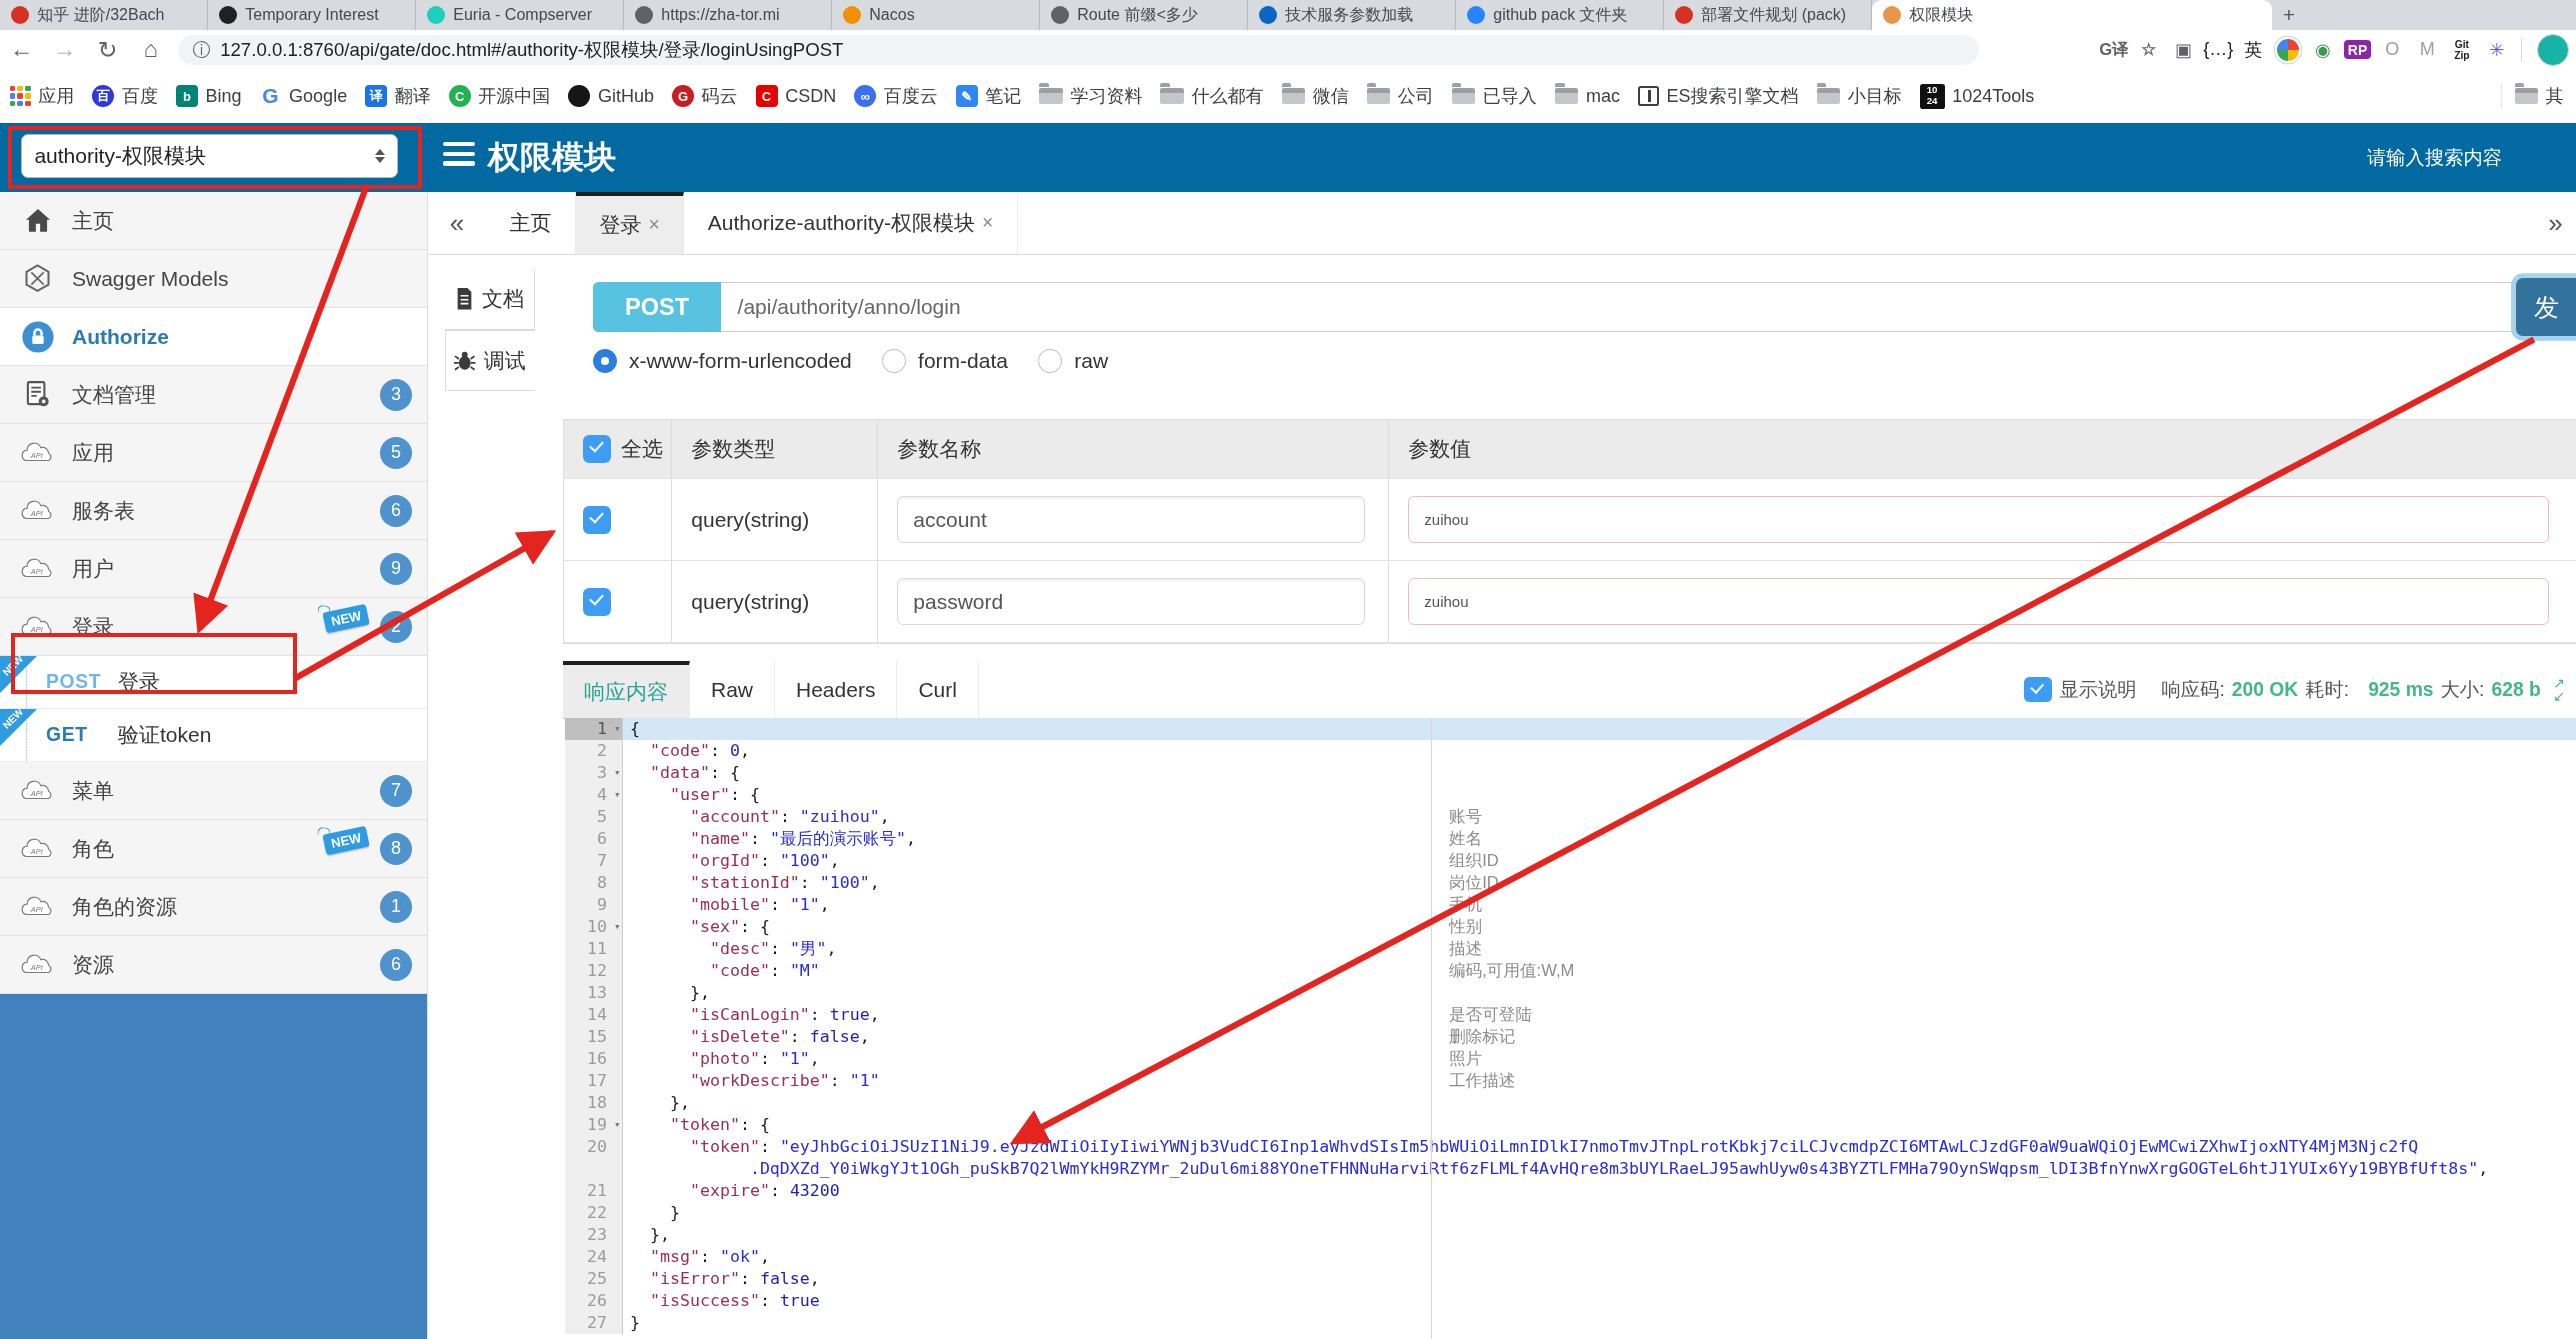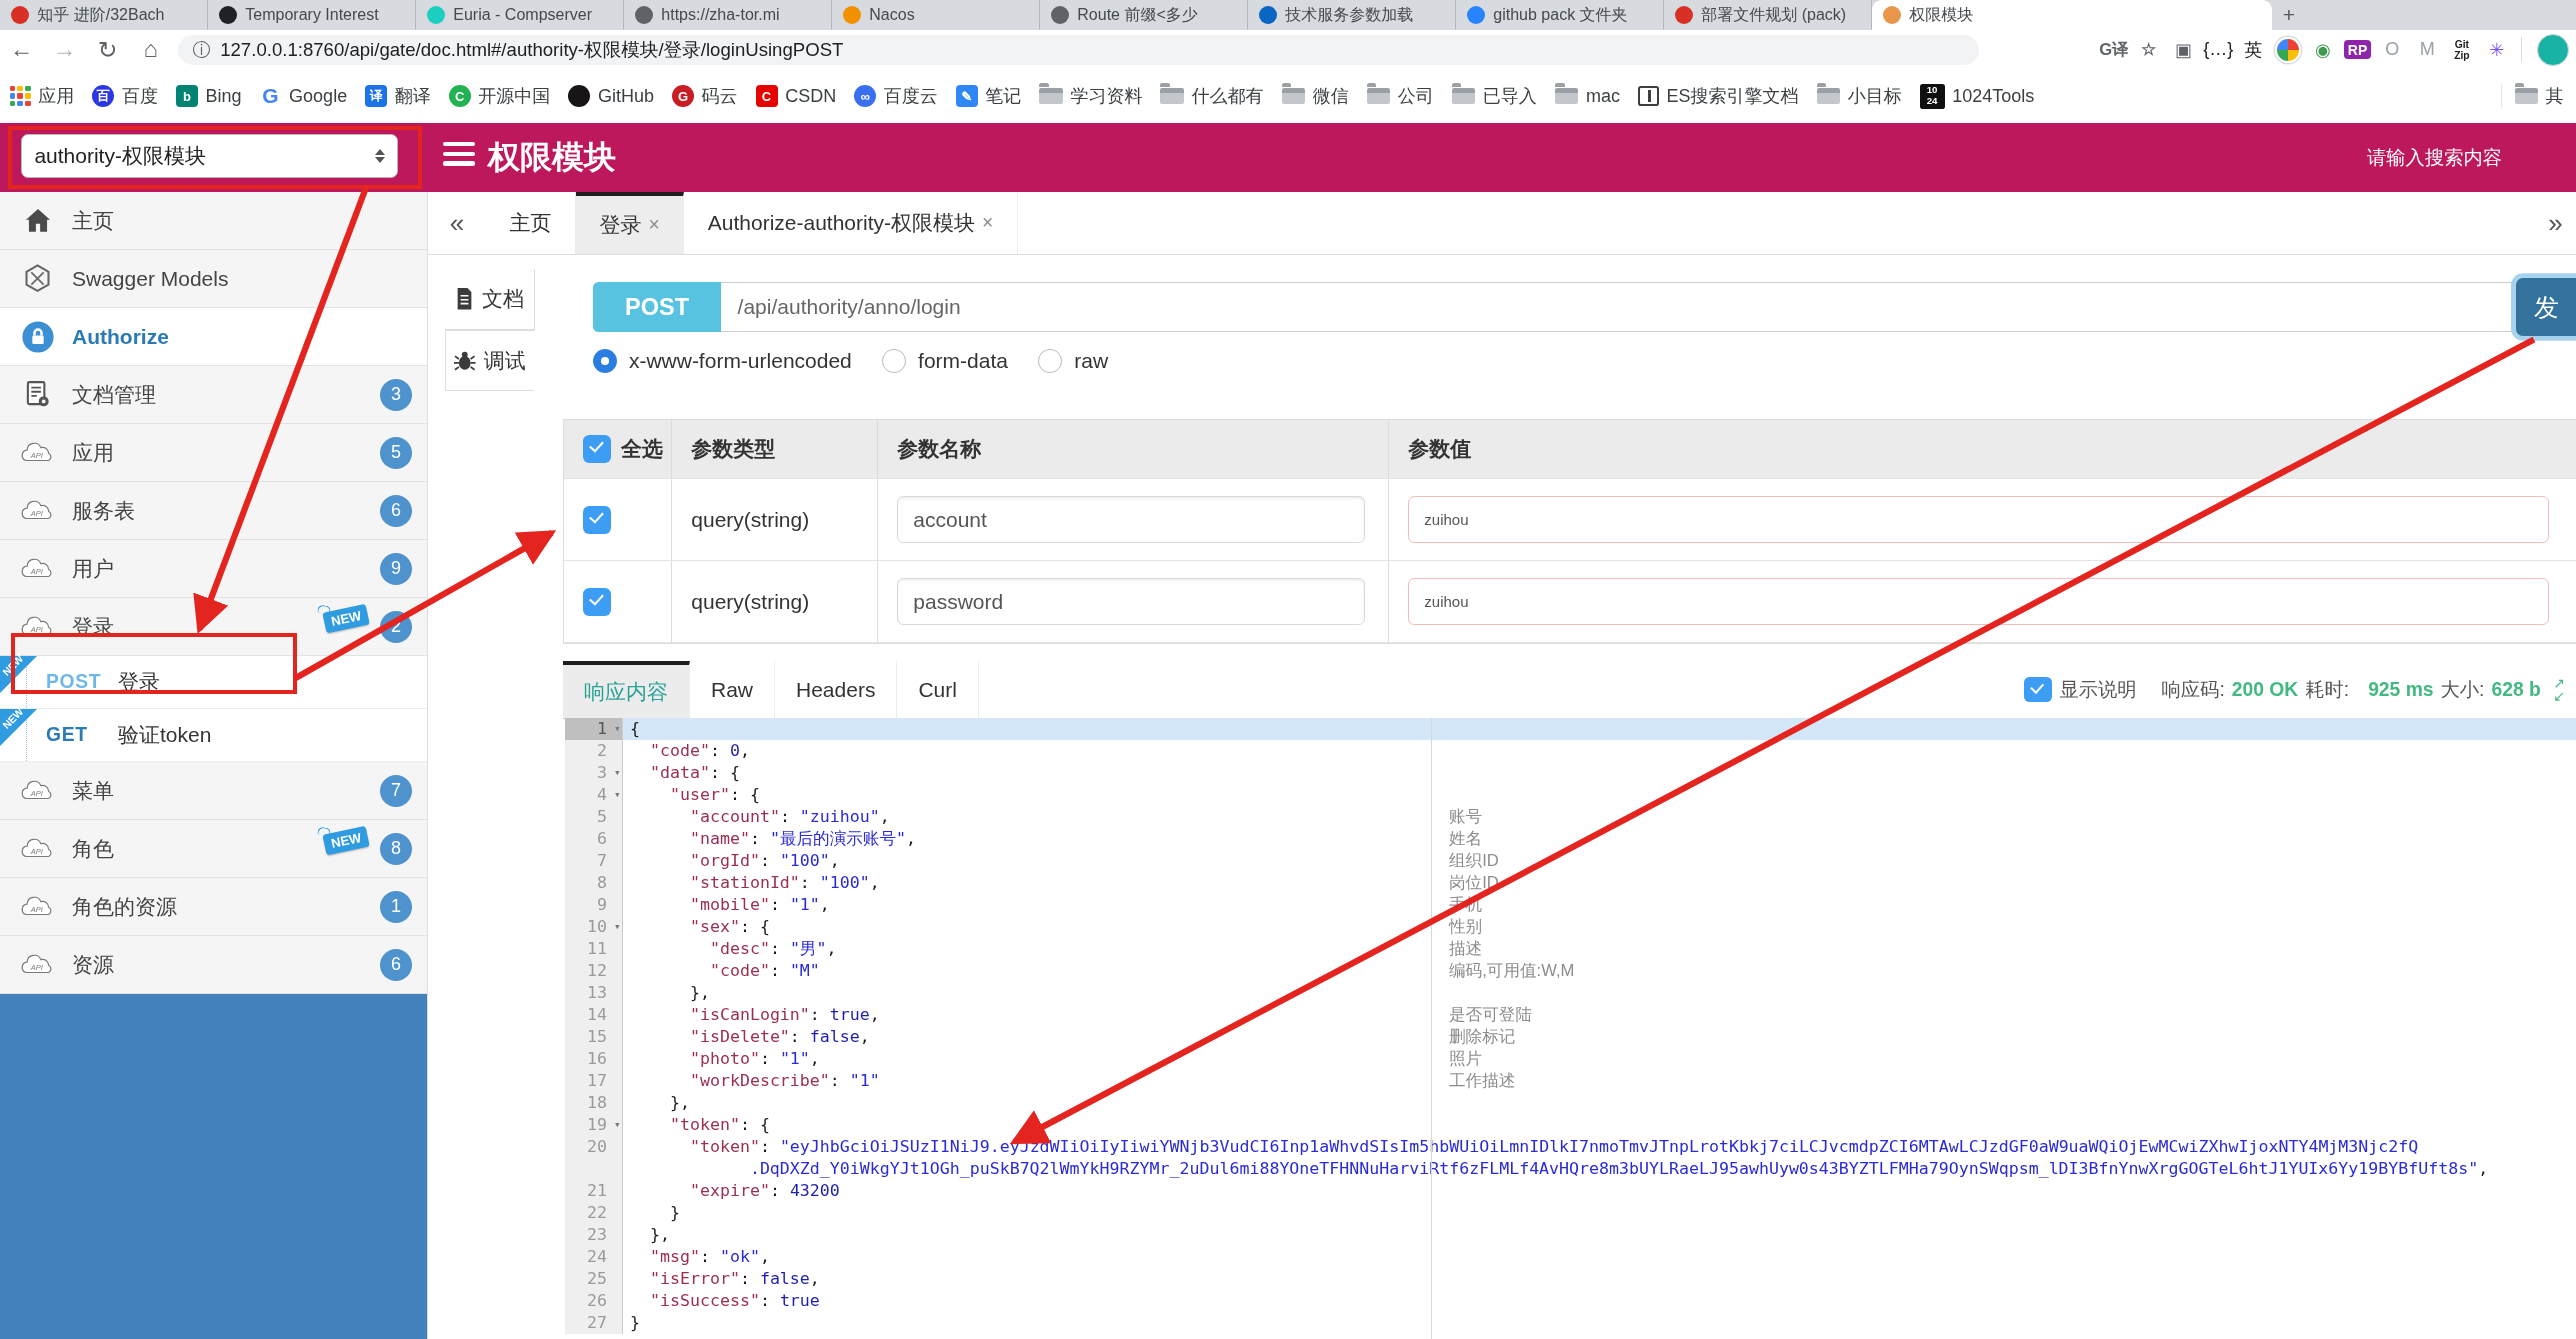--- a/index.html
+++ b/index.html
@@ -44,21 +44,21 @@
   .fold-ic::before{content:"";position:absolute;top:-9.7px;left:0;width:9.7px;height:4.1px;background:#9aa0a6;border-radius:2.1px 2.1px 0 0;}
   .apps-ic{width:21px;height:21px;display:grid;grid-template-columns:repeat(3,1fr);grid-template-rows:repeat(3,1fr);gap:2.1px;}
   .apps-ic i{border-radius:1.4px;}
   .book-ic{width:21px;height:19.3px;border:2.1px solid #3c4043;border-radius:2.8px;position:relative;box-sizing:border-box;}
   .book-ic::after{content:"";position:absolute;left:50%;top:1.4px;bottom:1.4px;width:2.1px;background:#3c4043;}
   .t24{width:25px;height:25px;background:#101010;color:#fff;border-radius:2.8px;font-size:9.7px;line-height:11.7px;
        text-align:center;font-weight:bold;}
   .bm-overflow{margin-left:auto;display:flex;align-items:center;gap:7.6px;padding:0 12.4px;border-left:0.7px solid #e3e5e8;
                font-size:18px;color:#3c4043;}
   
-  .appheader{position:absolute;left:0;top:123px;width:100%;height:69px;background:#be185d;}
+  .appheader{position:absolute;left:0;top:123px;width:100%;height:69px;background:#0369a1;}
   .hselect{position:absolute;left:21px;top:11px;width:377px;height:44px;background:#fff;border:0.7px solid #b9b9b9;
            border-radius:7px;display:flex;align-items:center;padding:0 12.4px;font-size:21px;color:#222;box-sizing:border-box;}
   .caret{margin-left:auto;display:flex;flex-direction:column;gap:2.8px;align-items:center;}
   .tri-up{width:0;height:0;border-left:5.5px solid transparent;border-right:5.5px solid transparent;border-bottom:6.2px solid #555;}
   .tri-down{width:0;height:0;border-left:5.5px solid transparent;border-right:5.5px solid transparent;border-top:6.2px solid #555;}
   .burger{position:absolute;left:443px;top:19.3px;width:32px;display:flex;flex-direction:column;gap:5.5px;}
   .burger span{height:4.1px;background:#fff;border-radius:2.1px;}
   .apptitle{position:absolute;left:488px;top:0;height:69px;line-height:69px;font-size:32px;font-weight:bold;color:#fff;}
   .hsearch{position:absolute;right:74px;top:0;height:69px;line-height:69px;font-size:19.3px;color:#fff;}
   
@@ -104,21 +104,21 @@
             font-size:25px;display:flex;align-items:center;justify-content:flex-start;padding-left:18px;
             border-radius:7px;box-shadow:0 0 0 4.8px #a6d2ee;box-sizing:border-box;}
   .radios{position:absolute;left:165px;top:157px;display:flex;align-items:center;gap:12.4px;font-size:21px;color:#333;}
   .radio{width:23.5px;height:23.5px;border-radius:50%;border:1.4px solid #b9b9b9;background:#fff;box-sizing:border-box;}
   .radio.sel{background:#2a7de1;border-color:#2a7de1;position:relative;}
   .radio.sel::after{content:"";position:absolute;left:7px;top:7px;right:7px;bottom:7px;background:#fff;border-radius:50%;}
   .radio-lab{margin-right:18px;}
   
   .ptable{position:absolute;left:135px;top:227px;right:0;border:0.7px solid #ddd;border-right:none;border-collapse:collapse;}
   .prow{display:flex;align-items:center;border-bottom:0.7px solid #e3e3e3;background:#fff;}
-  .prow.head{background:#ebebeb;height:58px;font-weight:bold;}
+  .prow.head{background:#ebebeb;height:58px;font-weight:normal;}
   .prow.body{height:81px;}
   .pc{display:flex;align-items:center;padding-left:19.3px;box-sizing:border-box;border-right:0.7px solid #ddd;height:100%;font-size:21px;color:#333;}
   .pc1{flex:0 0 108px;gap:9.7px;}
   .pc2{flex:0 0 206px;}
   .pc3{flex:0 0 511px;}
   .pc4{flex:1 1 auto;border-right:none;}
   .cb{width:28px;height:28px;border-radius:6.2px;background:#3d9df5;position:relative;flex:0 0 28px;}
   .cb::after{content:"";position:absolute;left:7px;top:6.2px;width:11px;height:6.2px;border-left:2.8px solid #fff;
              border-bottom:2.8px solid #fff;transform:rotate(-48deg);}
   .tinput{width:468px;height:47px;border:1.4px solid #d9d9d9;border-radius:6.2px;display:flex;align-items:center;

